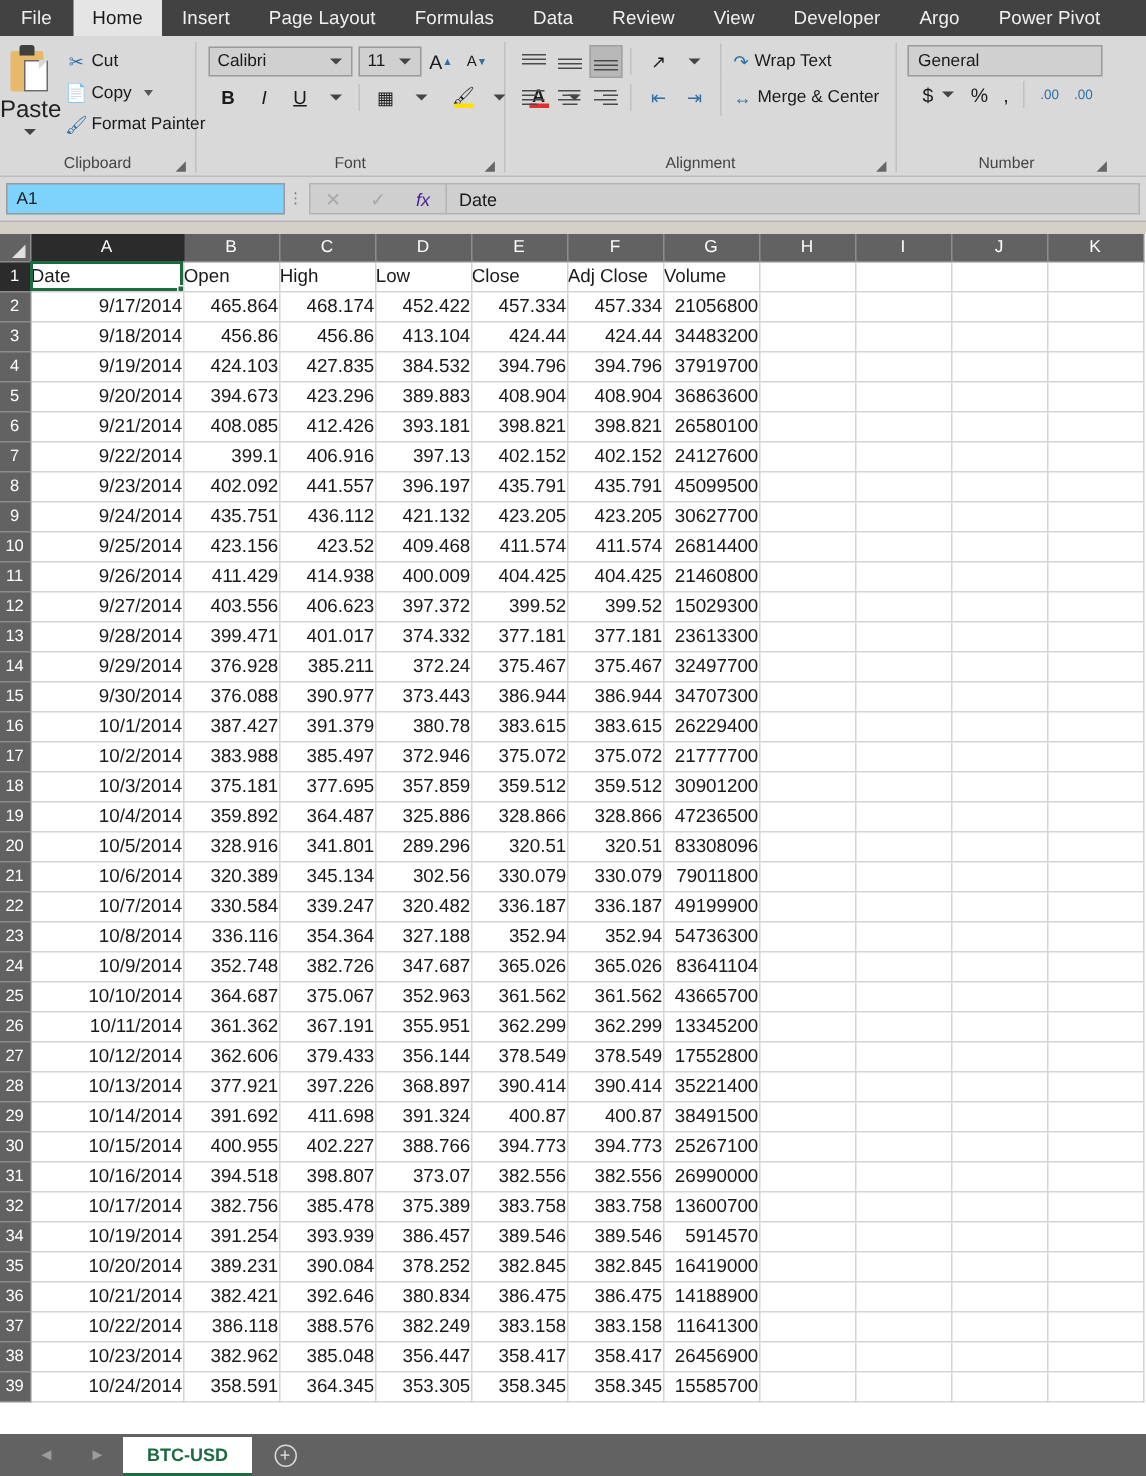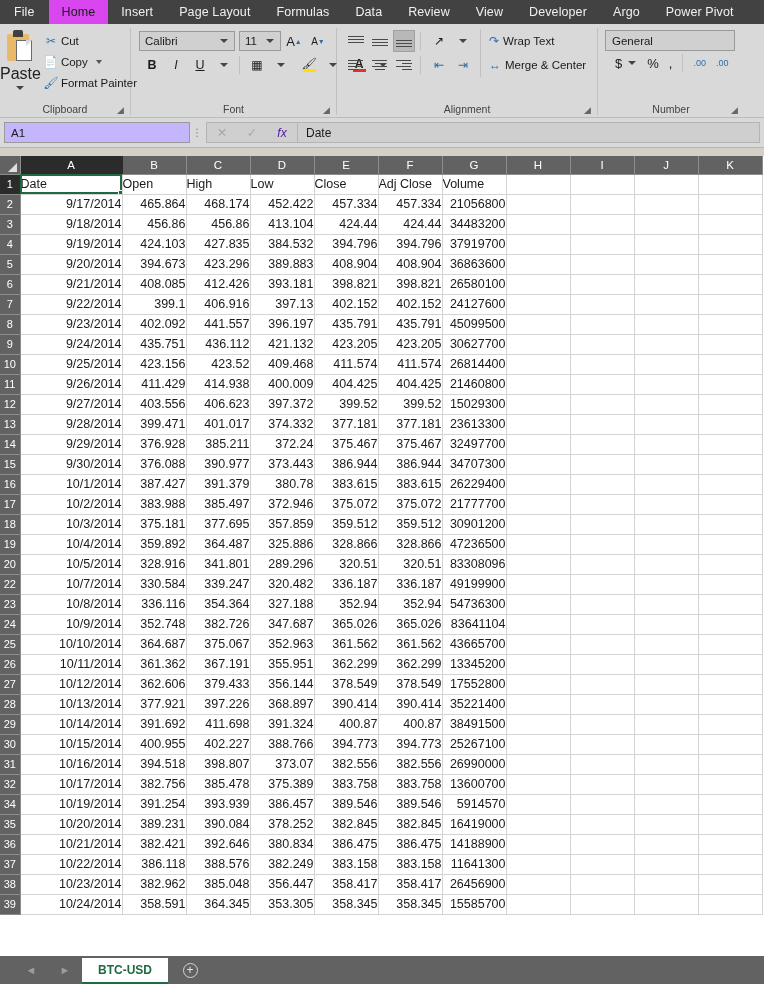--- a/index.html
+++ b/index.html
@@ -15,21 +15,21 @@
   
   .ribbon-tabs {
     height: 24px; background: #424242; display: flex; align-items: stretch;
     font-size: 12.5px;
   }
   .rtab {
     padding: 0 13px; display: flex; align-items: center; color: #f0f0f0;
     white-space: nowrap; letter-spacing: .1px;
   }
   .rtab.file { background: #424242; padding: 0 14px; }
-  .rtab.active { background: #d946ef; color: #1a1a1a; }
+  .rtab.active { background: #e5e5e5; color: #1a1a1a; }
 
   
   .ribbon {
     height: 94px; background: #d9d9d9; display: flex; align-items: stretch;
     position: relative; border-bottom: 1px solid #bcbcbc;
   }
   .rgroup { position: relative; display: flex; flex-direction: column; }
   .rgroup .gbody { flex: 1; display: flex; align-items: flex-start; padding-top: 4px; }
   .gname {
     height: 15px; font-size: 10.5px; color: #444; text-align: center;
@@ -120,21 +120,21 @@
     color: #1a1a1a; margin-left: 7px;
   }
   .nbtn { font-size: 13px; color: #1a1a1a; padding: 0 5px; }
 
   
   .formula-bar {
     height: 30px; background: #d9d9d9; display: flex; align-items: center;
     padding: 0 2px; border-bottom: 1px solid #b5b5b5;
   }
   .namebox {
-    width: 186px; height: 21px; background: #c4b5fd; border: 1px solid #9a9a9a;
+    width: 186px; height: 21px; background: #7dd3fc; border: 1px solid #9a9a9a;
     display: flex; align-items: center; padding: 0 2px 0 6px;
     font-size: 11.5px; color: #1a1a1a; margin-left: 2px;
   }
   .namebox .cv { flex: 1; }
   .fb-grip {
     width: 14px; text-align: center; color: #7a7a7a; font-size: 10px;
     letter-spacing: 0; line-height: 9px;
   }
   .fb-btns {
     display: flex; align-items: center; height: 21px;
@@ -787,20 +787,34 @@
             <td class="cell num">289.296</td>
             <td class="cell num">320.51</td>
             <td class="cell num">320.51</td>
             <td class="cell num">83308096</td>
             <td class="cell txt"></td>
             <td class="cell txt"></td>
             <td class="cell txt"></td>
             <td class="cell txt"></td>
           </tr>
           <tr>
+            <th class="rowhdr">21</th>
+            <td class="cell num">10/6/2014</td>
+            <td class="cell num">320.389</td>
+            <td class="cell num">345.134</td>
+            <td class="cell num">302.56</td>
+            <td class="cell num">330.079</td>
+            <td class="cell num">330.079</td>
+            <td class="cell num">79011800</td>
+            <td class="cell txt"></td>
+            <td class="cell txt"></td>
+            <td class="cell txt"></td>
+            <td class="cell txt"></td>
+          </tr>
+          <tr>
             <th class="rowhdr">22</th>
             <td class="cell num">10/7/2014</td>
             <td class="cell num">330.584</td>
             <td class="cell num">339.247</td>
             <td class="cell num">320.482</td>
             <td class="cell num">336.187</td>
             <td class="cell num">336.187</td>
             <td class="cell num">49199900</td>
             <td class="cell txt"></td>
             <td class="cell txt"></td>

